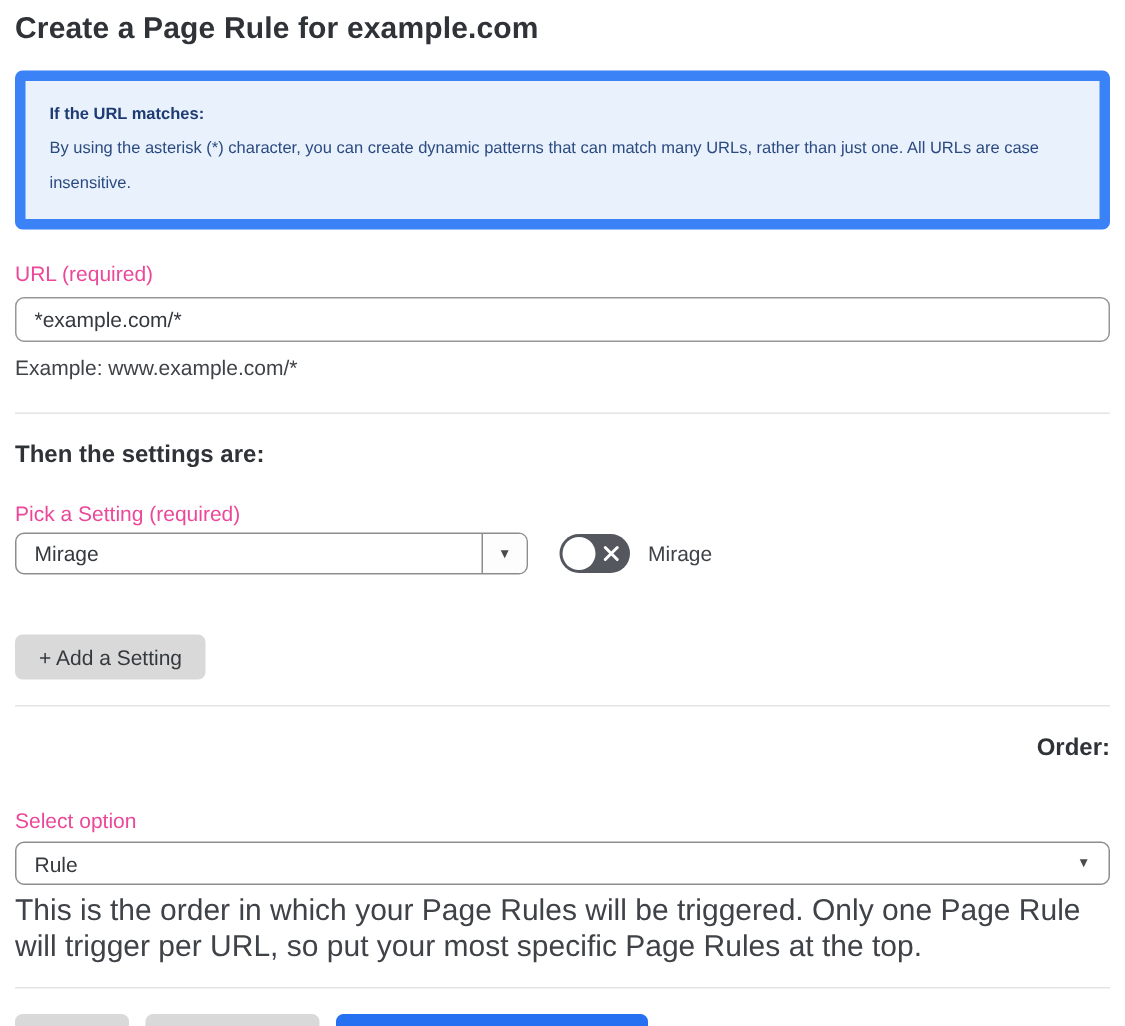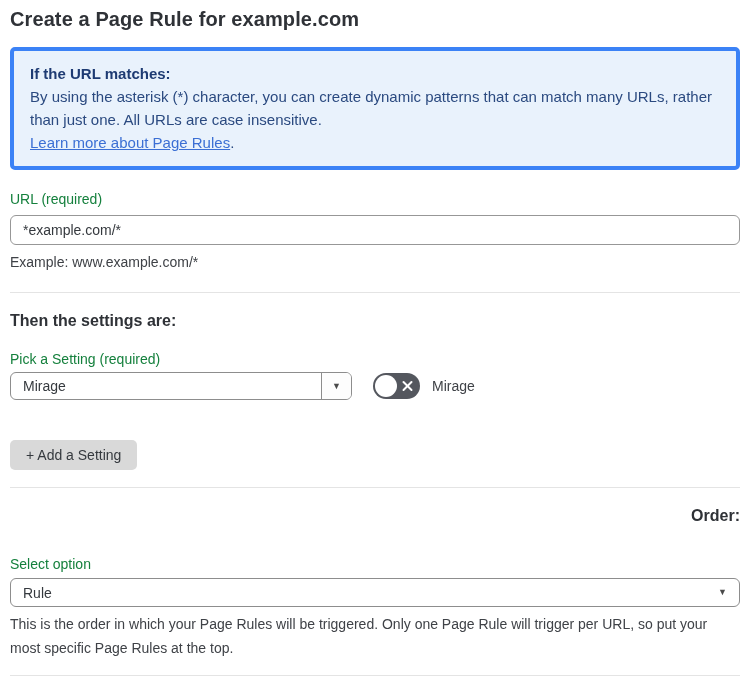--- a/index.html
+++ b/index.html
@@ -17,45 +17,45 @@
   }
   .page-title {
     font-size: 20px;
     font-weight: 700;
     color: #2f3237;
     margin: 0 0 16px 0;
     letter-spacing: 0.1px;
   }
   .info-box {
     background: #e9f2fc;
-    border: 4px solid #3b82f6;
+    border: 7px solid #3b82f6;
     border-radius: 5px;
     padding: 11px 16px 12px 16px;
-    font-size: 15px;
+    font-size: 11px;
     line-height: 23px;
     color: #2b4a80;
     margin-bottom: 21px;
   }
   .info-heading {
     font-weight: 700;
     color: #1e3b73;
     margin: 0;
   }
   .info-body {
     margin: 0;
   }
   .info-link-line { margin: 0; }
   .info-link {
     color: #3b6fd4;
     text-decoration: underline;
     cursor: pointer;
   }
   .field-label {
     font-size: 14px;
-    color: #15803d;
+    color: #ec4899;
     margin: 0 0 8px 0;
   }
   .text-input {
     display: block;
     width: 100%;
     box-sizing: border-box;
     height: 30px;
     border: 1px solid #979797;
     border-radius: 6px;
     padding: 12px 12px;
@@ -181,42 +181,41 @@
     height: 29px;
     border: 1px solid #8d8d8d;
     border-radius: 6px;
     padding: 0 12px;
     font-size: 14px;
     color: #35393e;
     background: #fff;
     cursor: pointer;
   }
   .order-helper {
-    font-size: 14px;
+    font-size: 20px;
     color: #3f4247;
     line-height: 24px;
     margin: 5px 0 0 0;
   }
   .footer-row {
     display: flex;
     gap: 11px;
     align-items: center;
   }
 </style>
 </head>
 <body>
 
 <div class="page">
 
   <h1 class="page-title">Create a Page Rule for example.com</h1>
 
   <div class="info-box">
     <p class="info-heading">If the URL matches:</p>
     <p class="info-body">By using the asterisk (*) character, you can create dynamic patterns that can match many URLs, rather than just one. All URLs are case insensitive.</p>
-    <p class="info-link-line"><a class="info-link">Learn more about Page Rules</a><span>.</span></p>
   </div>
 
   <div>
     <p class="field-label">URL (required)</p>
     <input type="text" class="text-input" value="*example.com/*" style="">
     <p class="helper-text">Example: www.example.com/*</p>
   </div>
 
   <hr class="divider">
 

